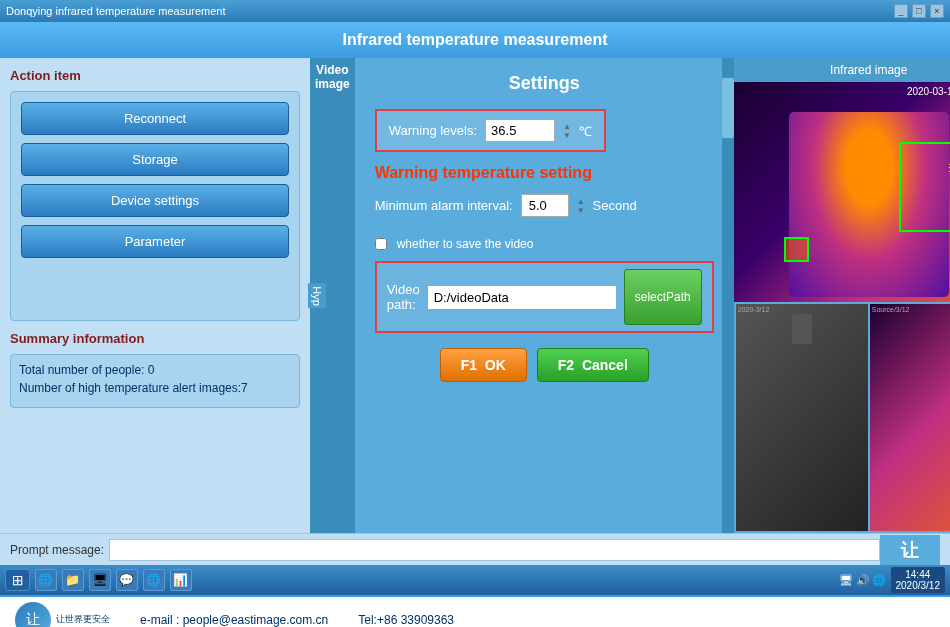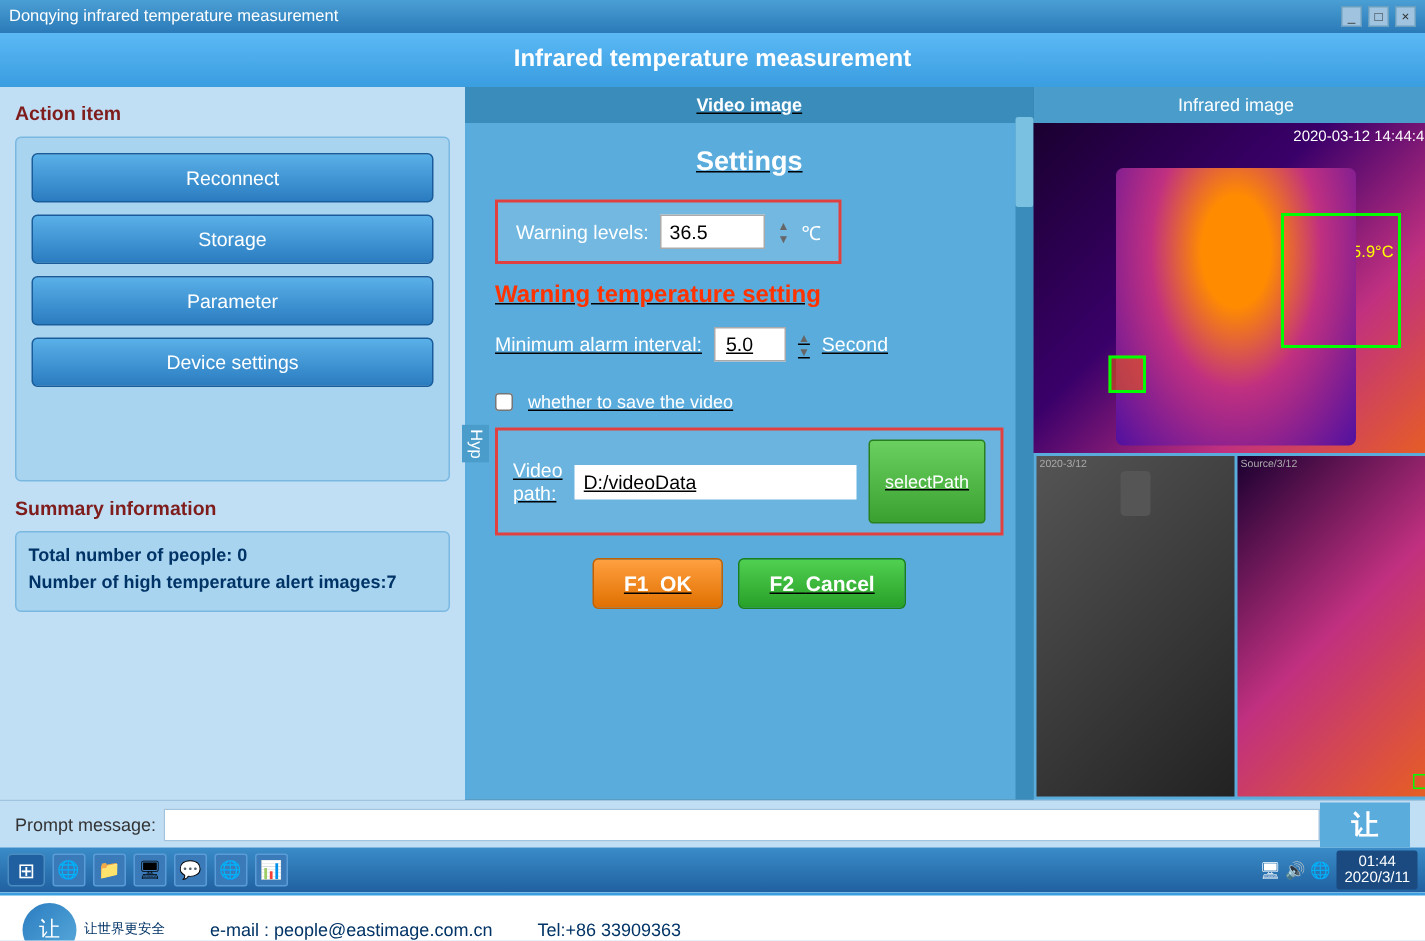--- a/index.html
+++ b/index.html
@@ -86,31 +86,29 @@
     .summary-section {
       background: #a8d4f0;
       border: 1px solid #7ab8e0;
       padding: 8px;
       border-radius: 4px;
     }
     .summary-row {
       font-size: 12px;
       color: #003366;
       margin-bottom: 4px;
-      font-weight: bold;
     }
 
     
     .center-panel {
       flex: 1;
       background: #0c4a6e;
       display: flex;
-      flex-direction: column;
+      flex-direction: row;
       position: relative;
-      text-decoration: underline;
     }
 
     .video-tabs {
       display: flex;
       background: #4a9ccb;
     }
     .video-tab {
       flex: 1;
       text-align: center;
       padding: 5px;
@@ -457,22 +455,22 @@
   <span>Infrared temperature measurement</span>
 </div>
 
 <div class="main-content">
 
   <div class="left-panel">
     <div class="section-title">Action item</div>
     <div class="action-buttons">
       <button class="action-btn">Reconnect</button>
       <button class="action-btn">Storage</button>
+      <button class="action-btn">Device settings</button>
       <button class="action-btn">Parameter</button>
-      <button class="action-btn">Device settings</button>
     </div>
     <div class="section-title">Summary information</div>
     <div class="summary-section">
       <div class="summary-row">Total number of people:  0</div>
       <div class="summary-row">Number of high temperature alert images:7</div>
     </div>
   </div>
 
   <div style="display:flex; flex:1; position:relative;">
 
@@ -588,22 +586,22 @@
   <div class="taskbar-icon">🖥</div>
   <div class="taskbar-icon">💬</div>
   <div class="taskbar-icon">🌐</div>
   <div class="taskbar-icon">📊</div>
 
   <div class="taskbar-right">
     <span style="display:flex; gap:3px; font-size:11px;">
       🖥 🔊 🌐
     </span>
     <div class="time-display">
-      <div>01:44</div>
-      <div>2020/3/11</div>
+      <div>14:44</div>
+      <div>2020/3/12</div>
     </div>
   </div>
 </div>
 
 <div class="footer">
   <div class="footer-logo">
     <div class="logo-circle">让</div>
     <div style="font-size:9px; color:#003366; line-height:1.3;">让世界更安全</div>
   </div>
   <span class="footer-text">e-mail : people@eastimage.com.cn</span>

